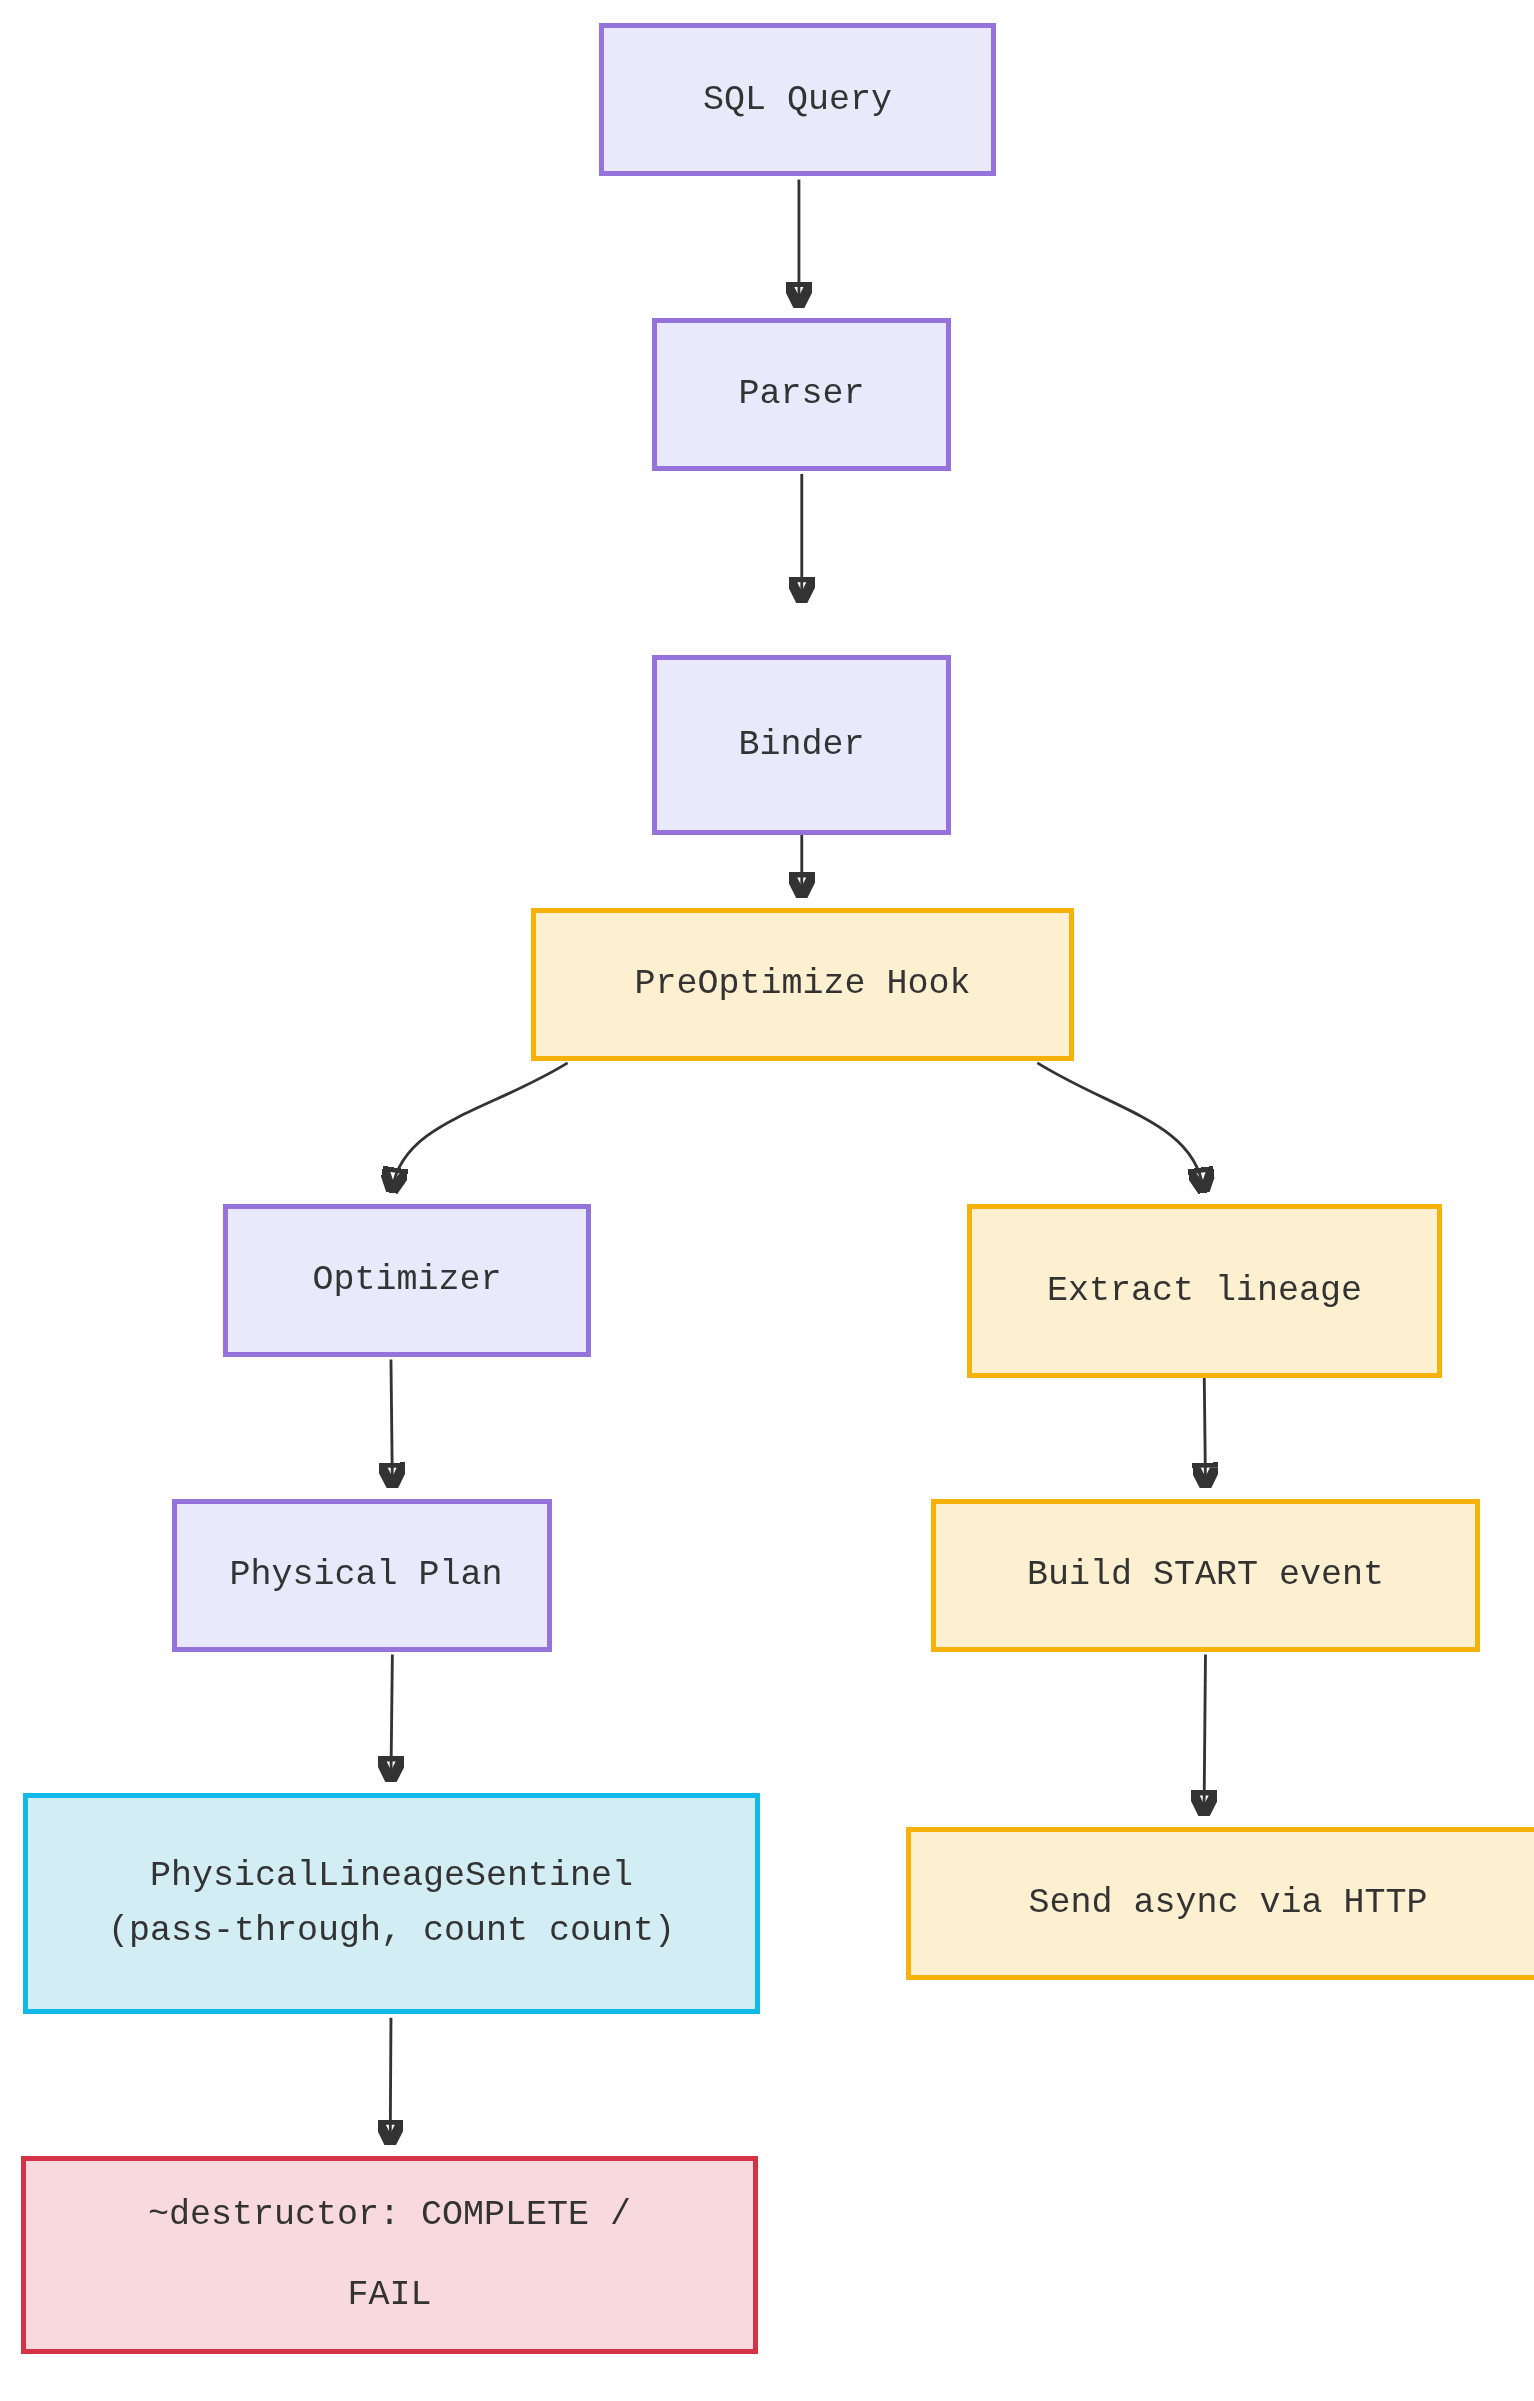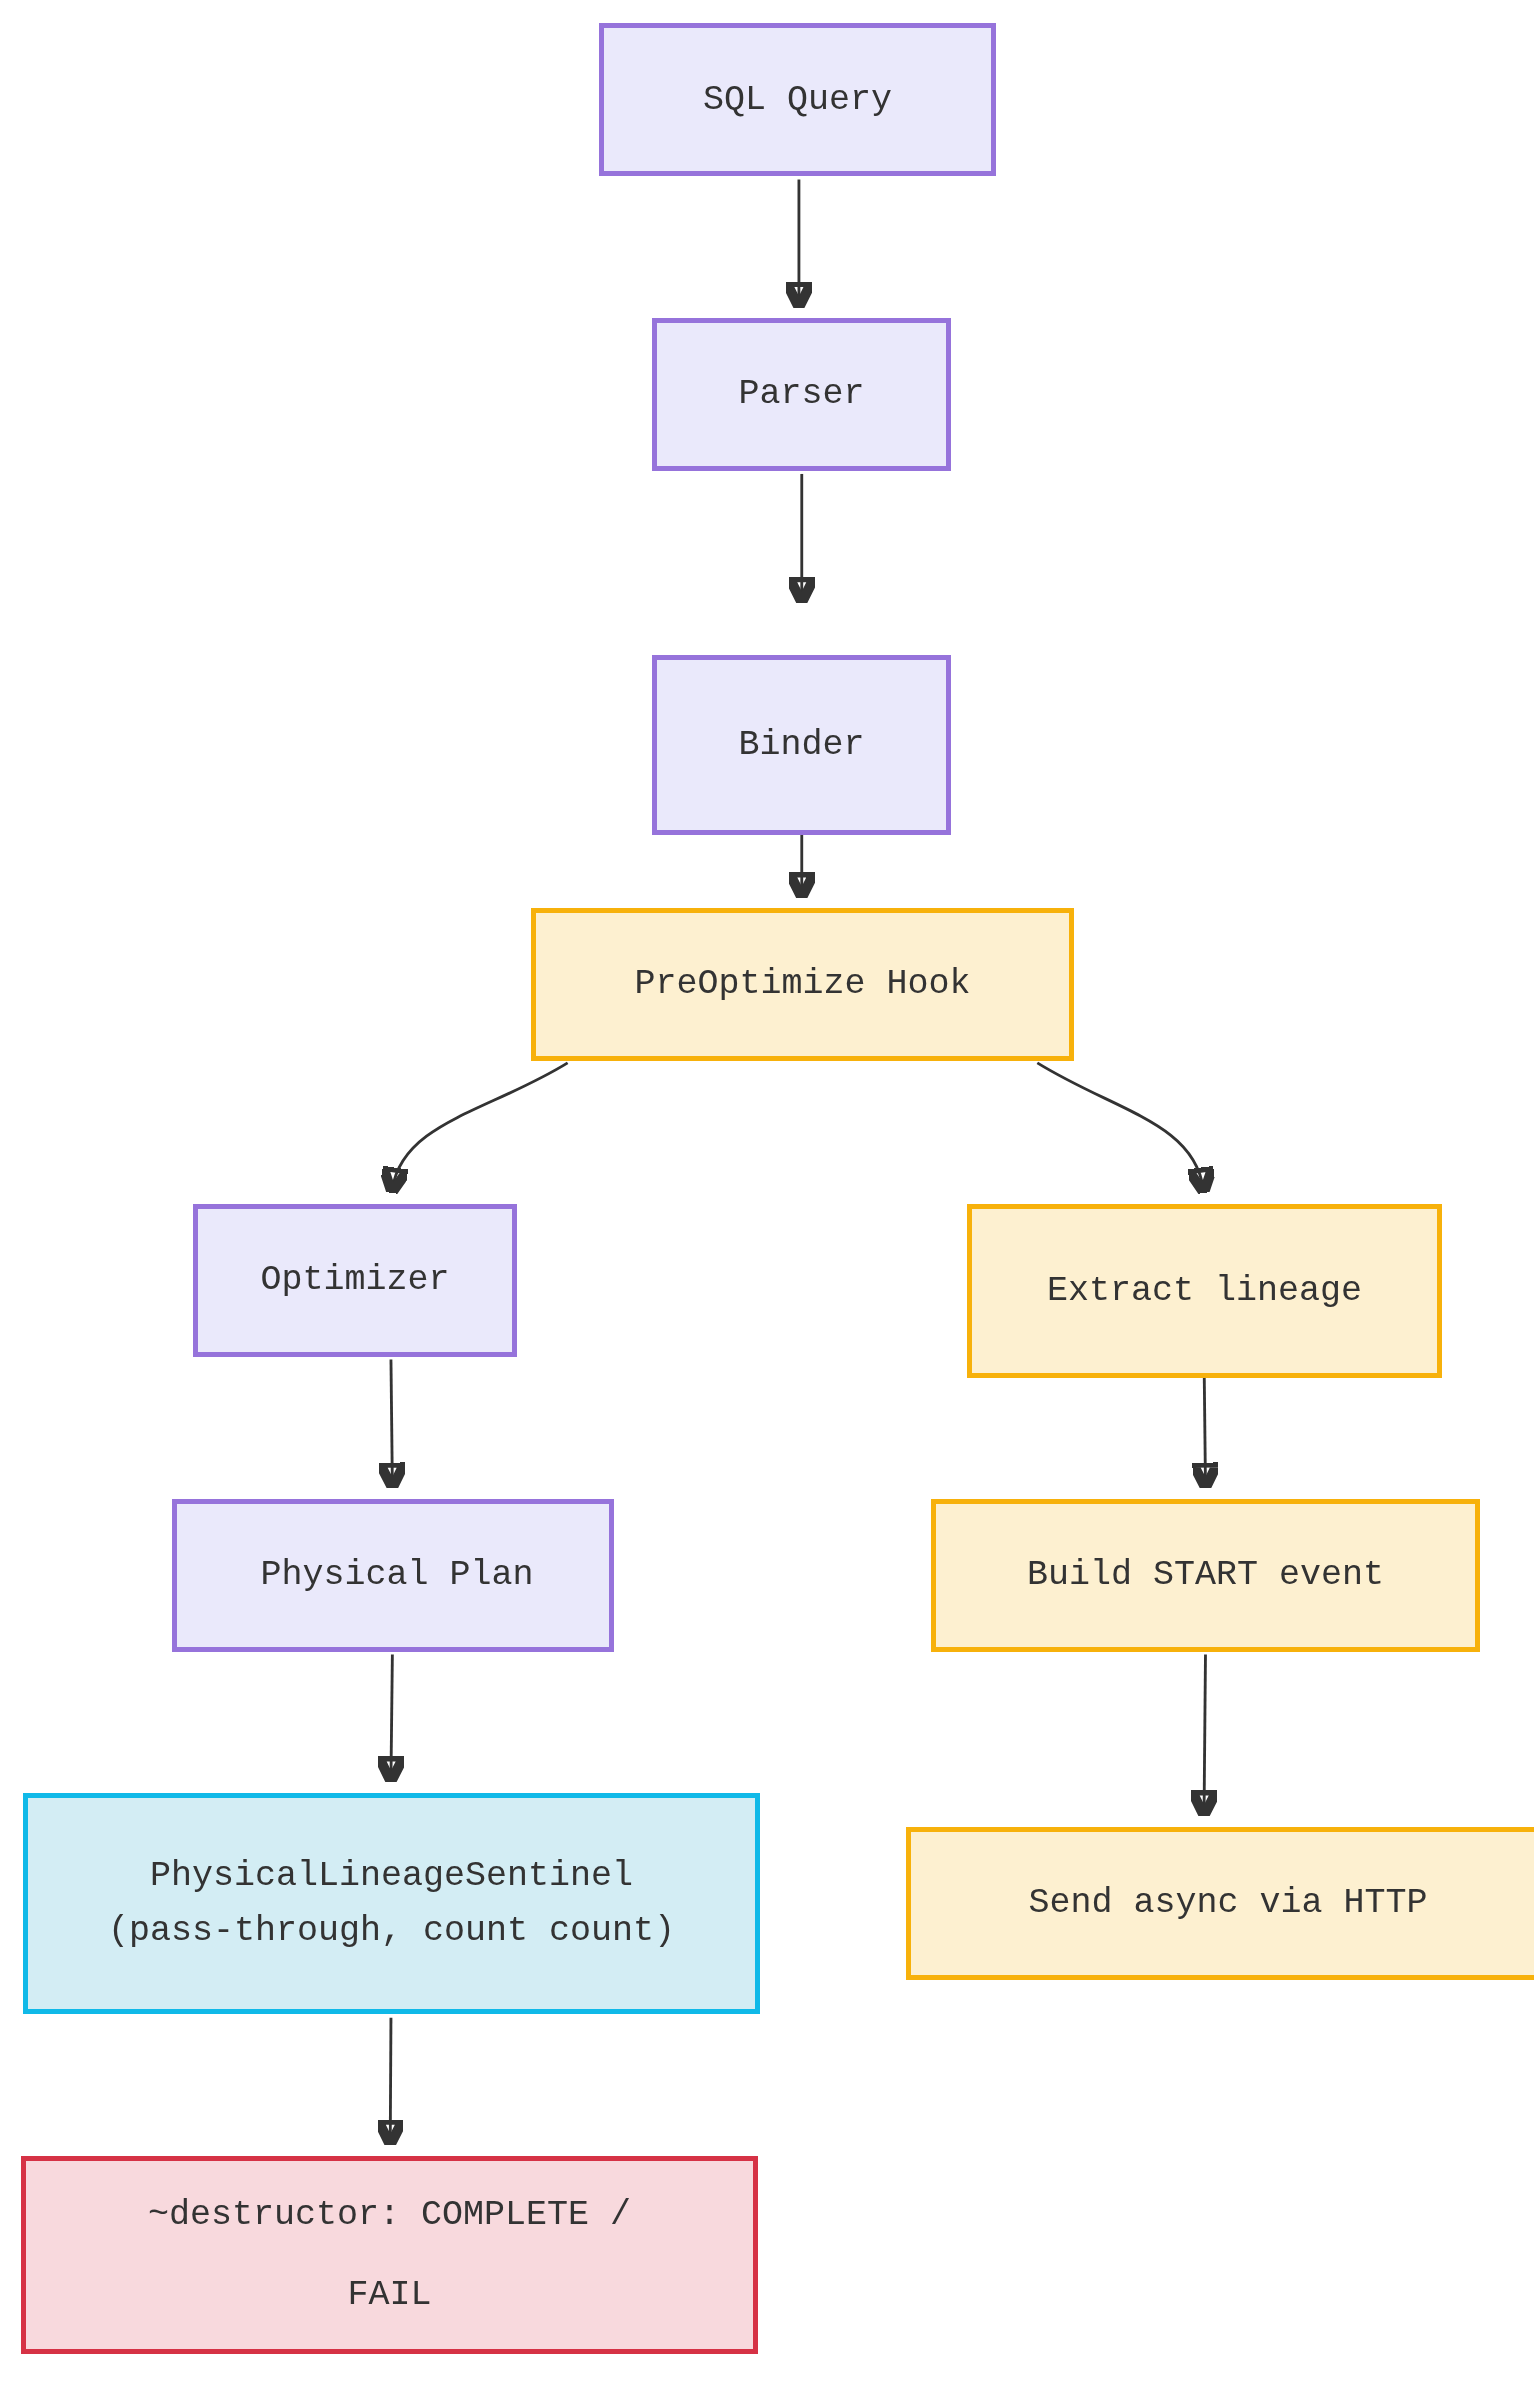--- a/index.html
+++ b/index.html
@@ -38,23 +38,23 @@
   .node span { display: block; white-space: nowrap; font-family: Liberation Mono, monospace; }
   .style-purple { background: var(--node-purple-fill, #eae9fb); border: 5px solid var(--node-purple-border, #9673db); }
   .style-yellow { background: var(--node-yellow-fill, #fdf0d0); border: 5px solid var(--node-yellow-border, #f7b10b); }
   .style-cyan   { background: var(--node-cyan-fill, #d3edf4);  border: 5.7px solid var(--node-cyan-border, #10b9e8); gap: 16px; }
   .style-red    { background: var(--node-red-fill, #f8d9dd);   border: 5px solid var(--node-red-border, #d63245); }
 
   .n-sql        { left: 599px;  top: 23.4px;   width: 397px;  height: 153px; }
   .n-parser     { left: 652px;  top: 318px;  width: 299px;  height: 153px; }
   .n-binder     { left: 652px;  top: 613px;  width: 299px;  height: 180px; margin-top: 42px; }
   .n-preopt     { left: 531px;  top: 908px; width: 543px;  height: 153px; text-align: center; }
-  .n-optimizer  { left: 193px;  top: 1204px; width: 324px;  height: 153px; }
+  .n-optimizer  { left: 223px;  top: 1204px; width: 368px;  height: 153px; }
   .n-extract    { left: 967px; top: 1204px; width: 475px;  height: 174px; }
-  .n-physplan   { left: 172px;  top: 1499px; width: 442px;  height: 153px; padding-left: 8px; }
+  .n-physplan   { left: 172px;  top: 1499px; width: 380px;  height: 153px; padding-left: 8px; }
   .n-buildstart { left: 931px; top: 1499px; width: 549px;  height: 153px; }
   .n-sentinel   { left: 23px;   top: 1793px; width: 737px; height: 221px; }
   .n-sendasync  { left: 906px; top: 1827px; width: 644px;  height: 153px; }
   .n-destructor { left: 21px;   top: 2156px; width: 737px; height: 198px; }
 </style>
 </head>
 <body>
 
 <div class="canvas">
 

